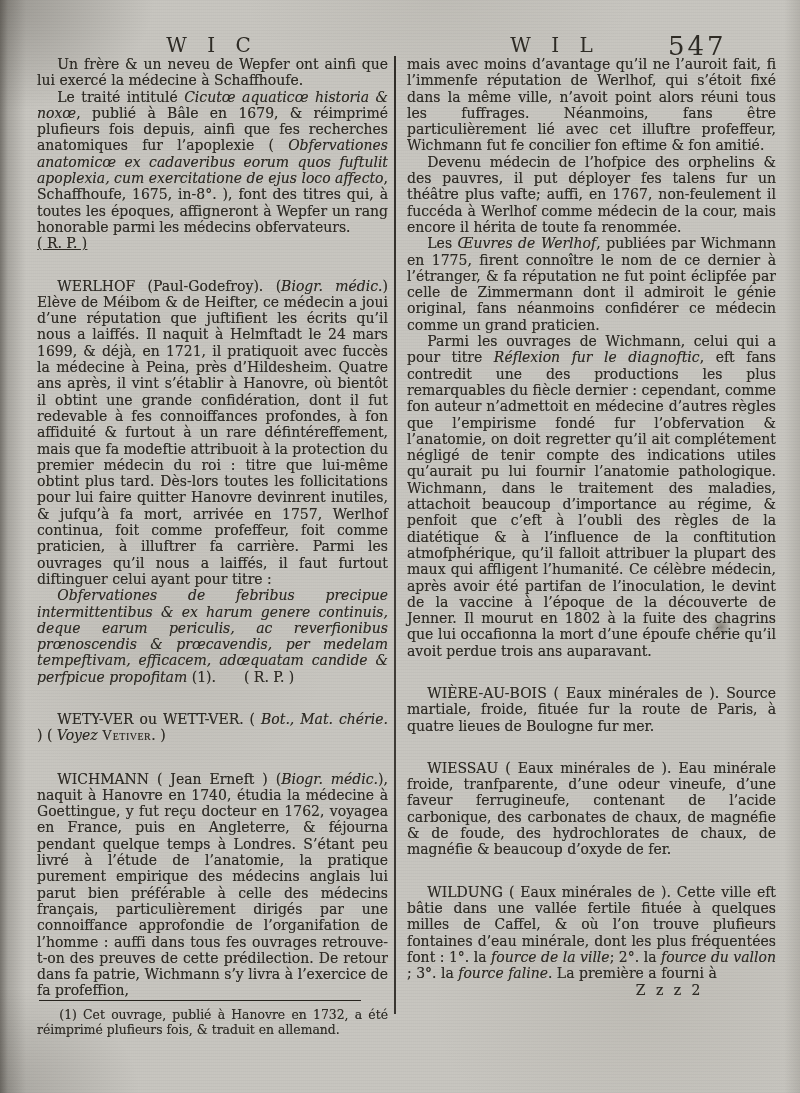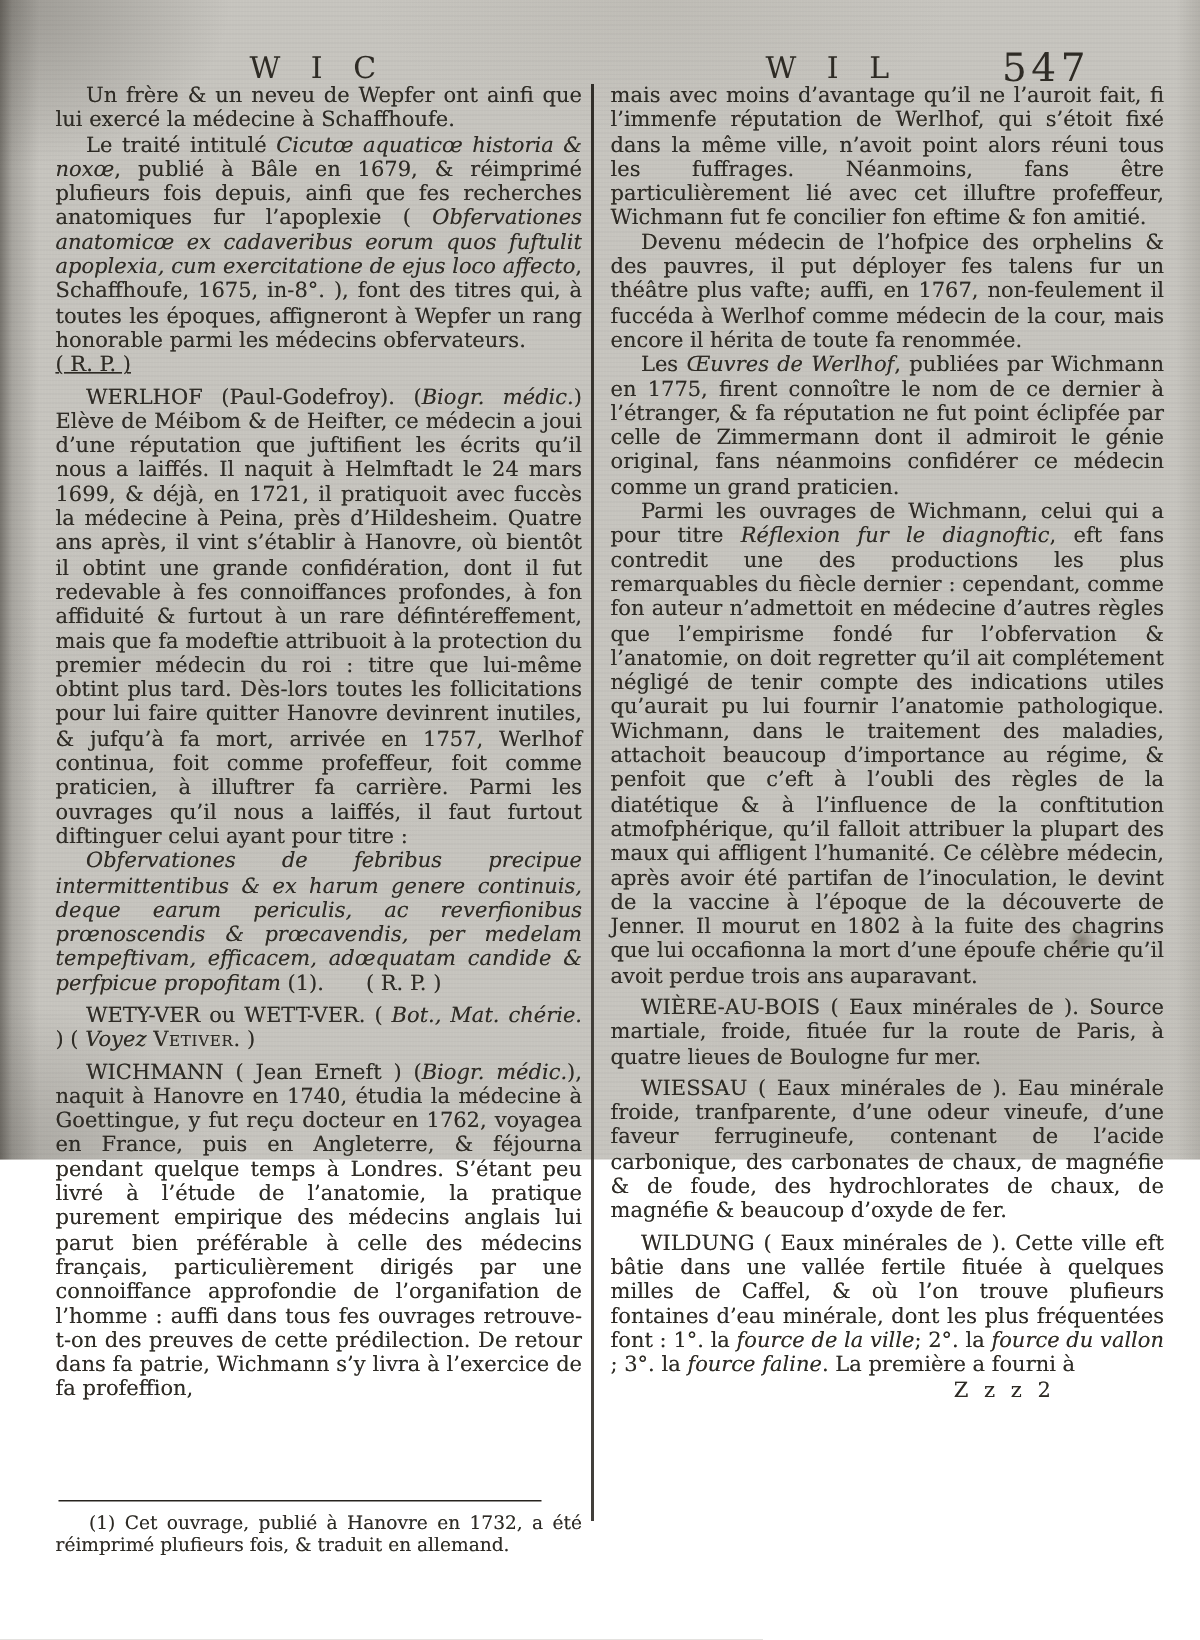--- a/index.html
+++ b/index.html
@@ -3,21 +3,21 @@
 <meta charset="utf-8">
 <style>
   html, body { margin: 0; padding: 0; }
   body {
     width: 800px; height: 1093px;
     font-family: "DejaVu Serif", "Liberation Serif", serif;
     overflow: hidden;
   }
   #page {
     position: relative;
-    width: 800px; height: 773px;
+    width: 800px; height: 1093px;
     background-color: var(--paper, #c6c4be);
     background-image:
       radial-gradient(14px 14px at 721px 627px, rgba(78,72,60,0.55), rgba(78,72,60,0) 70%),
       radial-gradient(220px 160px at 0% 0%, rgba(58,54,48,0.32), rgba(58,54,48,0) 70%),
       radial-gradient(200px 150px at 0% 100%, rgba(58,54,48,0.22), rgba(58,54,48,0) 70%),
       radial-gradient(260px 120px at 55% 0%, rgba(120,114,102,0.10), rgba(120,114,102,0) 75%),
       radial-gradient(300px 220px at 80% 92%, rgba(120,112,98,0.10), rgba(120,112,98,0) 70%),
       radial-gradient(240px 200px at 20% 60%, rgba(110,104,92,0.08), rgba(110,104,92,0) 70%),
       linear-gradient(90deg, rgba(52,48,42,0.55) 0px, rgba(52,48,42,0.22) 8px, rgba(52,48,42,0.0) 26px),
       linear-gradient(270deg, rgba(110,106,98,0.22) 0px, rgba(110,106,98,0.0) 16px),
@@ -44,26 +44,26 @@
   .column {
     position: absolute; top: 56px;
     font-size: 14px; line-height: 16.3px;
     text-align: justify;
     text-shadow: 0 0 0.4px rgba(46,43,37,0.55);
   }
   #col-left  { left: 37px;  width: 351px; }
   #col-right { left: 407px; width: 369px; }
   .para { margin: 0; text-indent: 1.45em; }
   .para.noindent  { text-indent: 0; }
-  .para.entry     { margin-top: 5px; }
+  .para.entry     { margin-top: 26px; }
   .para.sig-right { text-align: left; text-indent: 0; padding-right: 22px; text-decoration: underline; }
   .para.sig-center{ text-align: center; text-indent: 0; }
   .para.catchword { text-align: left; text-indent: 0; padding-left: 62%; letter-spacing: 3px; margin-top: 1px; }
   .it { font-style: italic; }
-  .sc { font-variant: small-caps; letter-spacing: 0.5px; }
+  .sc { font-variant: small-caps; letter-spacing: 0.5px; font-family: Liberation Serif, serif; }
   #footnote {
     position: absolute; left: 37px; top: 1000px; width: 351px;
     font-size: 12.4px; line-height: 14.6px; text-align: justify;
     color: var(--ink, #2e2b25);
     text-shadow: 0 0 0.4px rgba(46,43,37,0.5);
   }
   #footnote-rule {
     width: 322px; height: 0;
     border-top: 1.6px solid var(--rule, #26231e);
     margin: 0 0 7px 2px;

